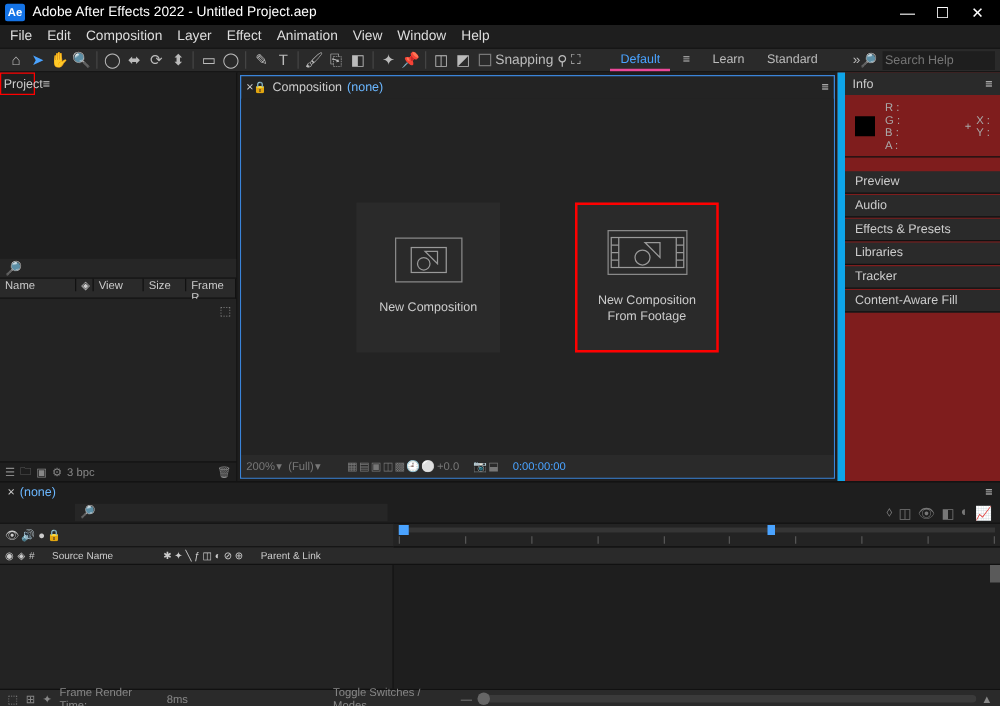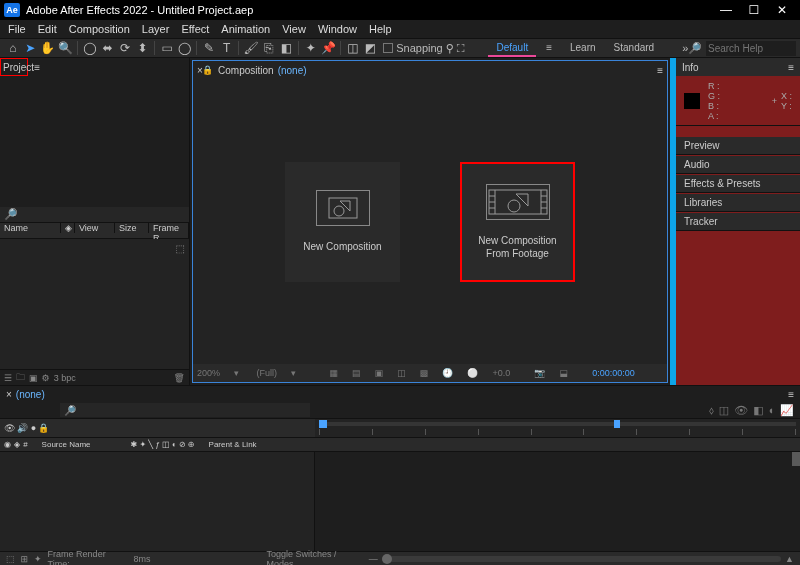--- a/index.html
+++ b/index.html
@@ -41,21 +41,21 @@
   .comp-frame { flex: 1; margin: 2px; border: 1px solid #3a84d9; display: flex; flex-direction: column; background: #232323; }
   .comp-tab-row { height: 18px; display: flex; align-items: center; padding: 0 4px; font-size: 10px; color: #ccc; }
   .comp-tab-row .lock { font-size: 9px; margin-right: 4px; }
   .comp-tab-row .none { color: #6bb7ff; margin-left: 4px; }
   .comp-tab-row .ham { margin-left: auto; }
   .comp-body { flex: 1; display: flex; align-items: center; justify-content: center; gap: 60px; background: #232323; }
   .comp-card { width: 115px; height: 120px; background: #2a2a2a; display: flex; flex-direction: column; align-items: center; justify-content: center; gap: 14px; }
   .comp-card.highlight { border: 2px solid red; }
   .comp-card .card-icon { width: 54px; height: 36px; border: 1px solid #888; display: flex; align-items: center; justify-content: center; }
   .comp-card .card-label { font-size: 10px; color: #ccc; text-align: center; line-height: 13px; }
-  .comp-footer { height: 18px; background: #2a2a2a; display: flex; align-items: center; padding: 0 4px; gap: 14px; font-size: 9px; color: #777; }
+  .comp-footer { height: 18px; background: #2a2a2a; display: flex; align-items: center; padding: 0 4px; gap: 1px; font-size: 9px; color: #777; }
   
   .right-panel { width: 130px; background: #7f1d1d; display: flex; flex-direction: column; border-left: 6px solid #0ea5e9; }
   .right-panel .info-tab { height: 18px; background: #2a2a2a; display: flex; align-items: center; padding: 0 6px; font-size: 10px; }
   .right-panel .info-tab .ham { margin-left: auto; }
   .right-panel .info-body { height: 50px; display: flex; align-items: center; padding: 4px 8px; font-size: 9px; color: #aaa; border-bottom: 1px solid #111; }
   .right-panel .info-body .swatch { width: 16px; height: 16px; background: #000; margin-right: 8px; }
   .right-panel .info-body .rgb { line-height: 10px; }
   .right-panel .info-body .xy { margin-left: auto; line-height: 10px; text-align: left; }
   .right-panel .section { height: 18px; display: flex; align-items: center; padding: 0 8px; font-size: 10px; color: #ccc; border-bottom: 1px solid #111; background: #2a2a2a; margin-top: 1px;}
   
@@ -274,20 +274,21 @@
           </div>
         </div>
       </div>
     </div>
     <div style="height:10px"></div>
     <div class="section">Preview</div>
     <div class="section">Audio</div>
     <div class="section">Effects &amp; Presets</div>
     <div class="section">Libraries</div>
     <div class="section">Tracker</div>
+    <div class="section">Content-Aware Fill</div>
   </div>
 </div>
 
 <div class="timeline">
   <div class="timeline-tab">
     <span>×</span>
     <span class="none">(none)</span>
     <span class="ham">≡</span>
   </div>
   <div class="timeline-search">

